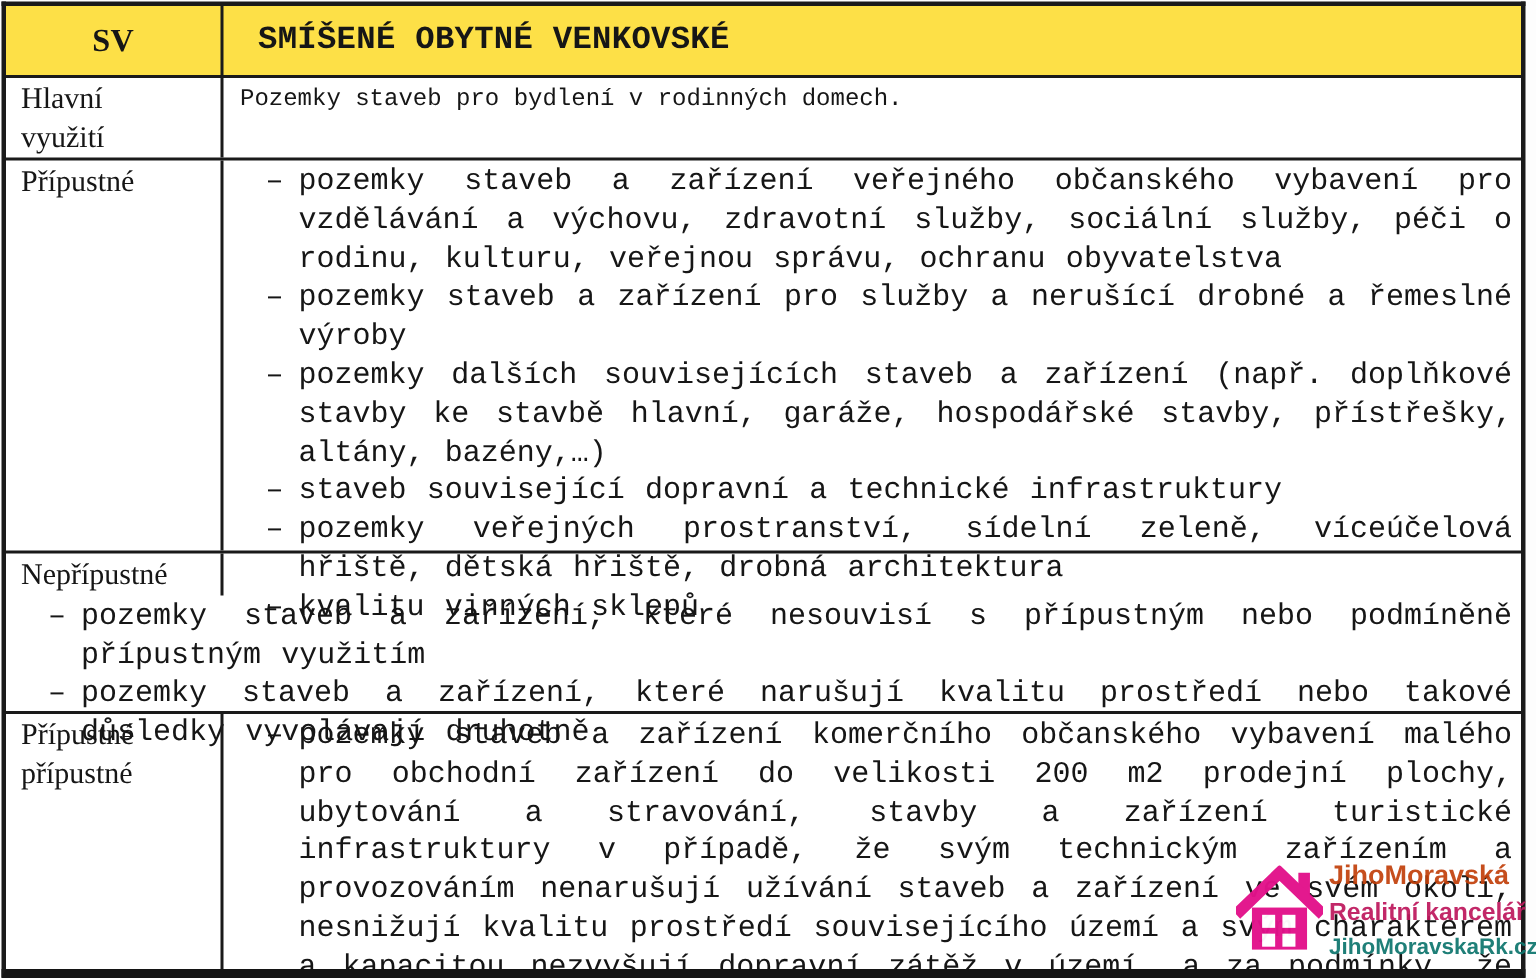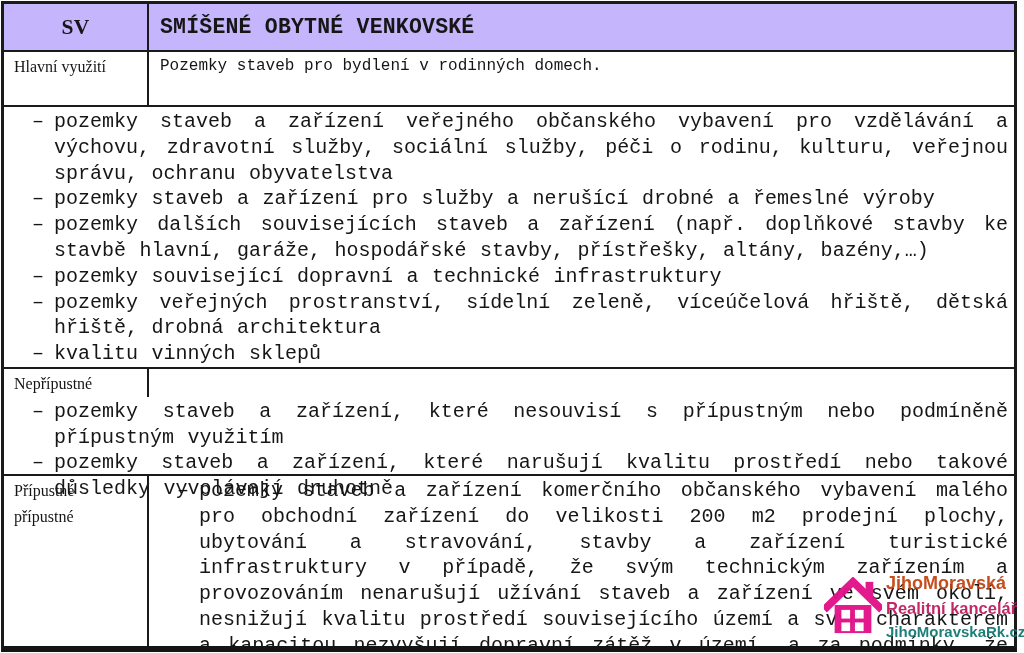--- a/index.html
+++ b/index.html
@@ -15,33 +15,33 @@
   .ztable {
     position: absolute; left: 1px; top: 1px;
     width: 1016px; height: 651px;
     box-sizing: border-box;
     border: 3px solid #1a1a1a;
     border-bottom: 6px solid #141414;
     display: flex; flex-direction: column;
     overflow: hidden; background: #ffffff;
   }
   .row { display: flex; border-top: 2px solid #1a1a1a; flex: none; }
-  .row.header-row { border-top: none; background: #c4b5fd; height: 46px; }
+  .row.header-row { border-top: none; background: #fde047; height: 46px; gap: 12px; }
   .cl {
     width: 145px; flex: none; box-sizing: border-box;
     border-right: 2px solid #1a1a1a;
     padding: 2px 6px 0 10px;
   }
   .cr { flex: 1; min-width: 0; box-sizing: border-box; padding: 2px 6px 0 0; font-family: Liberation Mono, monospace; }
 
   .header-row .cl { display: flex; align-items: center; justify-content: center; padding: 0; }
   .header-row .cr { display: flex; align-items: center; padding: 0 0 0 11px; }
   .hdr-text { font-weight: bold; font-size: 21.5px; letter-spacing: 0.2px; }
 
-  .label { font-size: 16px; line-height: 25.8px; max-width: 112px; }
+  .label { font-size: 20px; line-height: 25.8px; max-width: 112px; }
   .plain { font-size: 16px; line-height: 25.8px; padding-left: 11px; }
 
   .r-hlavni  { height: 53px; }
   .r-prip    { height: 260px; }
   .r-neprip  { height: 105px; flex-direction: column; }
   .r-podm    { flex: 1; }
 
   .item { display: flex; font-size: 20px; line-height: 25.8px; }
   .marker { flex: none; width: 22px; margin-left: 28px; }
   .txt { flex: 1; text-align: justify; word-spacing: 1.5px; }
@@ -74,36 +74,39 @@
   <div class="row r-hlavni">
     <div class="cl">
       <div class="label">Hlavní využití</div>
     </div>
     <div class="cr">
       <div class="plain">Pozemky staveb pro bydlení v rodinných domech.</div>
     </div>
   </div>
 
   <div class="row r-prip">
+    <div class="cl">
+      <div class="label">Přípustné</div>
+    </div>
     <div class="cr">
       <div class="item">
         <span class="marker">–</span>
         <span class="txt">pozemky staveb a zařízení veřejného občanského vybavení pro vzdělávání a výchovu, zdravotní služby, sociální služby, péči o rodinu, kulturu, veřejnou správu, ochranu obyvatelstva</span>
       </div>
       <div class="item">
         <span class="marker">–</span>
         <span class="txt">pozemky staveb a zařízení pro služby a nerušící drobné a řemeslné výroby</span>
       </div>
       <div class="item">
         <span class="marker">–</span>
         <span class="txt">pozemky dalších souvisejících staveb a zařízení (např. doplňkové stavby ke stavbě hlavní, garáže, hospodářské stavby, přístřešky, altány, bazény,…)</span>
       </div>
       <div class="item">
         <span class="marker">–</span>
-        <span class="txt">pozemky související dopravní a technické infrastruktury</span>
+        <span class="txt">staveb související dopravní a technické infrastruktury</span>
       </div>
       <div class="item">
         <span class="marker">–</span>
         <span class="txt">pozemky veřejných prostranství, sídelní zeleně, víceúčelová hřiště, dětská hřiště, drobná architektura</span>
       </div>
       <div class="item">
         <span class="marker">–</span>
         <span class="txt">kvalitu vinných sklepů</span>
       </div>
     </div>

